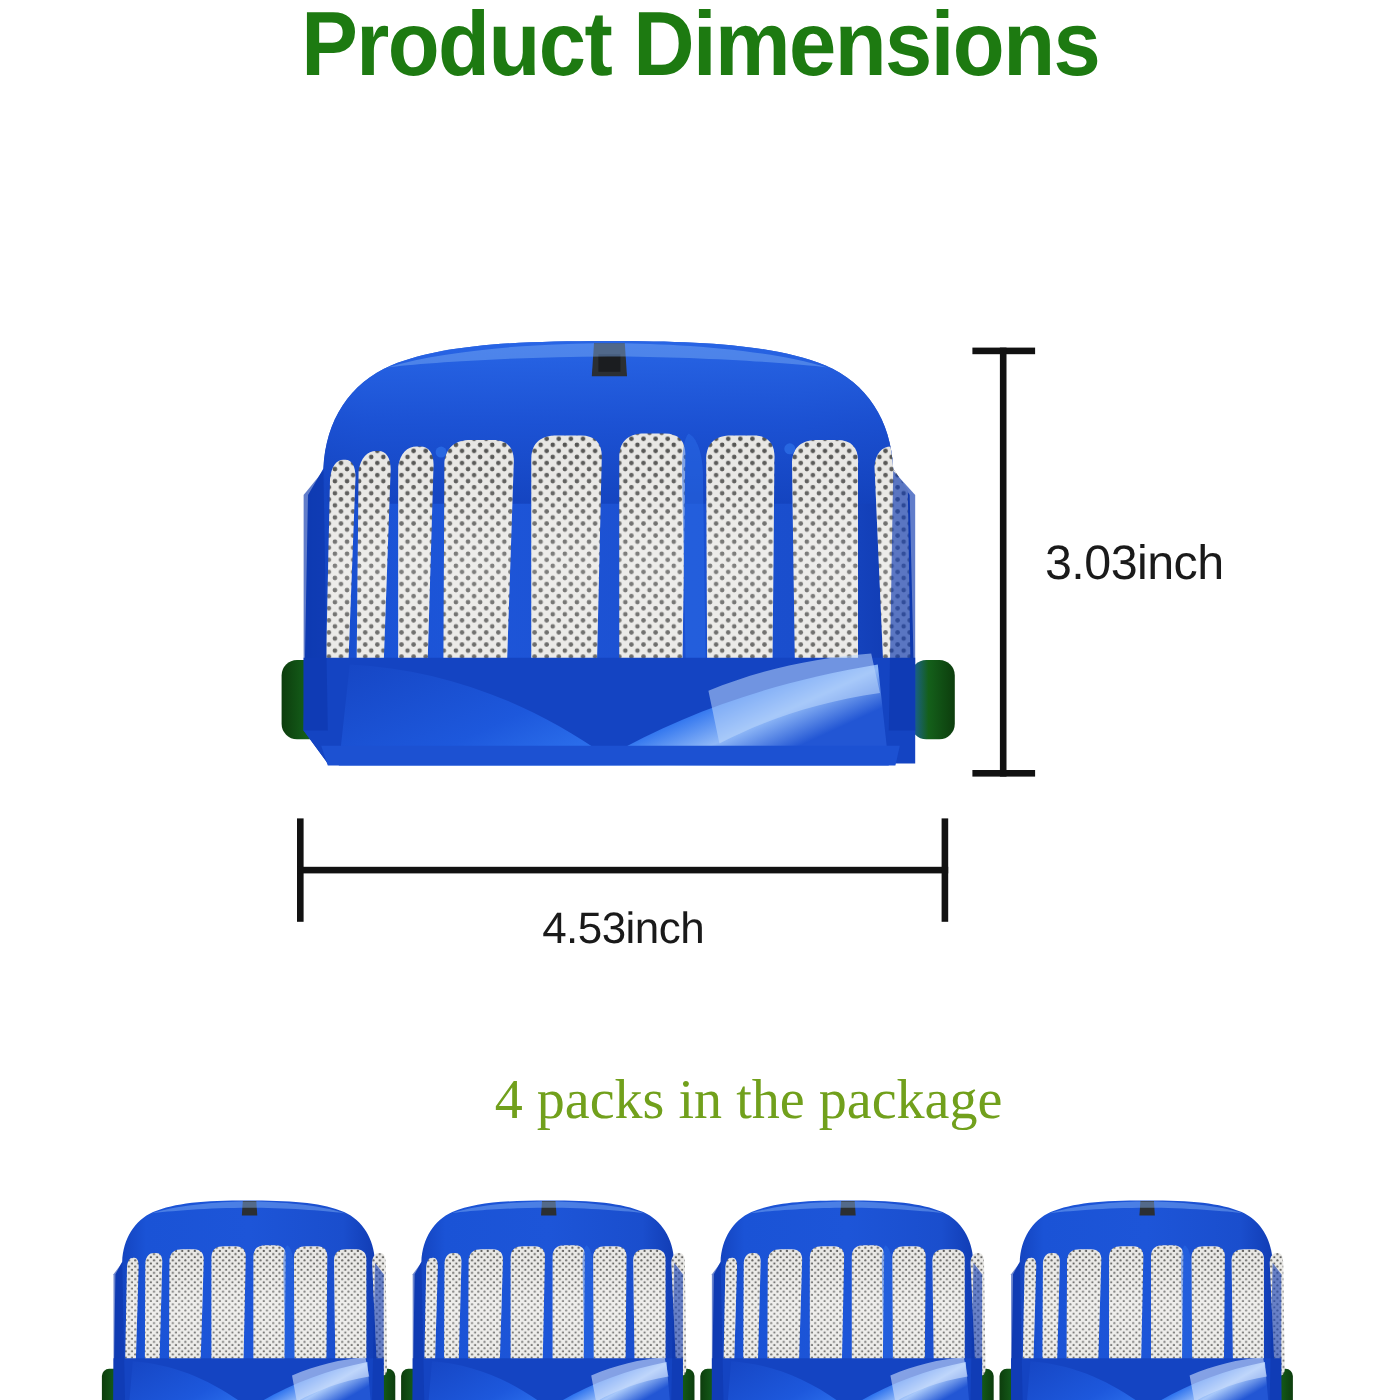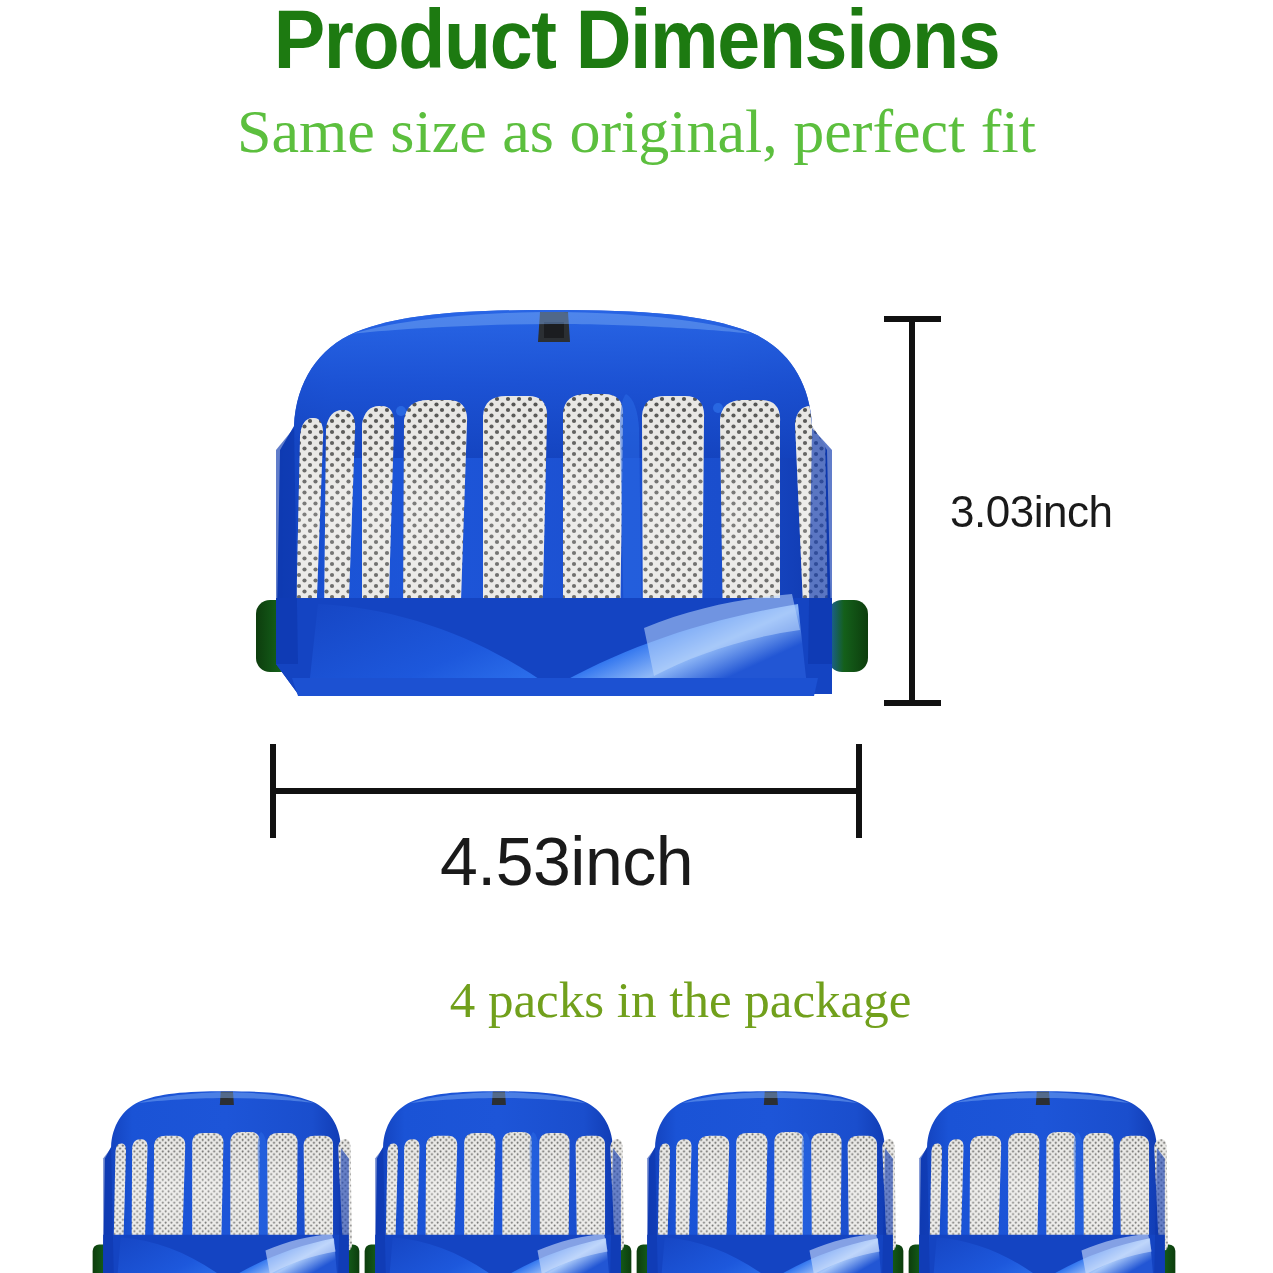--- a/index.html
+++ b/index.html
@@ -114,21 +114,21 @@
   }
   .dim-h-cap-left  { left: 270px; }
   .dim-h-cap-right { left: 856px; }
 
   .dim-label-v {
     position: absolute;
     left: 0;
     top: 822px;
     width: 1133px;
     text-align: center;
-    font-size: 68px;
+    font-size: 40px;
     color: #1a1a1a;
     font-family: "Liberation Sans", sans-serif;
     letter-spacing: -0.5px;
     white-space: nowrap;
   }
 
   
   .filter {
     position: absolute;
   }
@@ -159,21 +159,20 @@
   .pack-item:nth-child(3) { left: 634px; }
   .pack-item:nth-child(4) { left: 906px; }
 </style>
 </head>
 <body>
 
 <div class="stage">
 
   <div class="title">Product Dimensions</div>
 
-  <div class="subtitle">Same size as original, perfect fit</div>
 
   <div class="filter filter-main">
     <svg viewBox="0 0 620 400" preserveAspectRatio="none">
       <defs>
 
         <linearGradient id="bodyGrad" x1="0" y1="0" x2="1" y2="0">
           <stop offset="0" stop-color="#123fb8"></stop>
           <stop offset="0.10" stop-color="#1a53d6"></stop>
           <stop offset="0.30" stop-color="#1d55d8"></stop>
           <stop offset="0.55" stop-color="#1c51d2"></stop>

